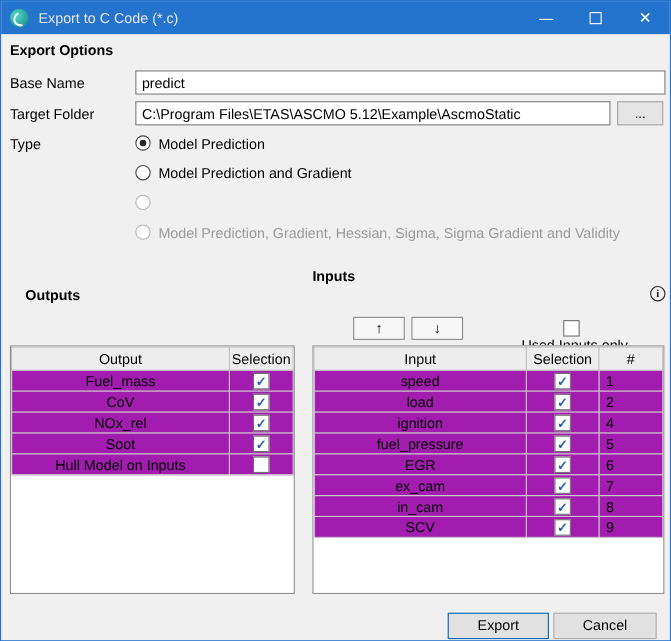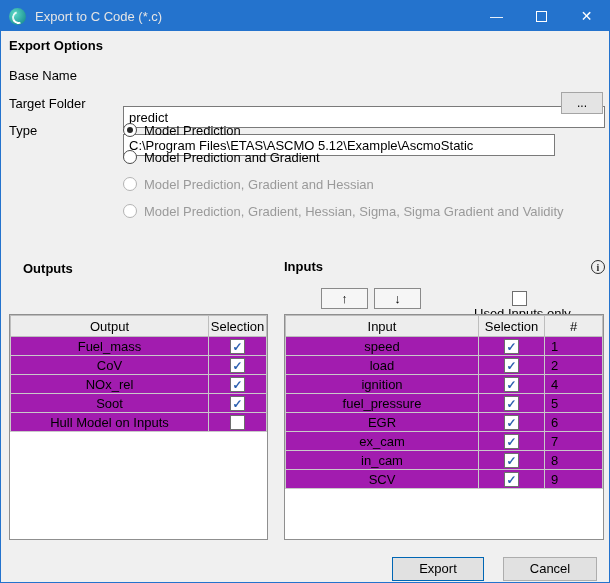--- a/index.html
+++ b/index.html
@@ -26,21 +26,21 @@
   .titlebar-title { color:#e5e5e5; margin-left:9px; font-size:13px; white-space:nowrap; }
   .win-controls { margin-left:auto; display:flex; height:30px; }
   .win-btn { width:45px; height:30px; display:flex; align-items:center; justify-content:center; color:#fff; font-size:13px; cursor:default; }
   .win-btn.close { font-size:14px; }
   .max-rect { width:9px; height:9px; border:1px solid #fff; display:block; }
   
   .section-title { position:absolute; font-weight:bold; }
   .field-label { position:absolute; }
   input.text {
     position:absolute; height:22px; border:1px solid #7A7A7A; background:#fff;
-    font-family:"Liberation Sans", sans-serif; font-size:13px; padding:1px 5px; box-sizing:border-box;margin-top:42px;
+    font-family:"Liberation Sans", sans-serif; font-size:13px; padding:1px 5px; box-sizing:border-box;
   }
   .browse-btn {
     position:absolute; width:42px; height:22px; background:#E4E4E4; border:1px solid #A5A5A5;
     text-align:center; line-height:20px; box-sizing:border-box; font-size:12px;
   }
   .radio-group { position:absolute; left:122px; top:120px; }
   .radio-option { display:flex; align-items:center; height:18px; margin-bottom:9px; }
   .radio { width:12px; height:12px; border:1px solid #4A4A4A; border-radius:50%; background:#fff; position:relative; display:inline-block; flex:0 0 auto; }
   .radio-option.checked .radio::after { content:""; position:absolute; left:3px; top:3px; width:6px; height:6px; border-radius:50%; background:#262626; }
   .radio-option .radio-label { margin-left:7px; }
@@ -73,21 +73,21 @@
   th { background:#EDEDED; font-weight:normal; border:1px solid #BDBDBD; height:20px; padding:0; }
   td { border:1px solid #C9C9C9; height:18px; background:#a21caf; padding:0; text-align:center; vertical-align:middle; }
   td.num-cell { text-align:left; padding-left:6px; }
   td .cbx { vertical-align:middle; }
   
   .btn {
     position:absolute; top:556px; height:24px; background:#E1E1E1; border:1px solid #ADADAD;
     box-sizing:border-box; text-align:center; line-height:22px; font-size:13px;
   }
   .btn.default { border:1px solid #0066B4; }
-  #export-btn { left:391px; width:92px; }
+  #export-btn { left:406px; width:92px; }
   #cancel-btn { left:502px; width:94px; }
 </style>
 </head>
 <body>
 
 <div class="window">
 
   <div class="titlebar">
     <span class="app-icon"></span>
     <span class="titlebar-title">Export to C Code (*.c)</span>
@@ -118,30 +118,29 @@
     <div class="radio-option checked">
       <span class="radio"></span>
       <span class="radio-label">Model Prediction</span>
     </div>
     <div class="radio-option">
       <span class="radio"></span>
       <span class="radio-label">Model Prediction and Gradient</span>
     </div>
     <div class="radio-option disabled">
       <span class="radio"></span>
-      <span class="radio-label">Model Prediction, Gradient and Hessian</span>
     </div>
     <div class="radio-option disabled">
       <span class="radio"></span>
       <span class="radio-label">Model Prediction, Gradient, Hessian, Sigma, Sigma Gradient and Validity</span>
     </div>
   </div>
 
   <div class="section-title" style="left:22px; top:260px;">Outputs</div>
-  <div class="section-title" style="left:283px; top:258px;">Inputs</div>
+  <div class="section-title" style="left:283px; top:242px;">Inputs</div>
   <div class="info-icon">
       <span>i</span>
     </div>
 
   <div class="arrow-btn" style="left:320px;"><span>↑</span></div>
   <div class="arrow-btn" style="left:373px;"><span>↓</span></div>
   <div class="used-inputs">
     <span class="cbx"></span>
     <span class="cb-label">Used Inputs only</span>
   </div>

